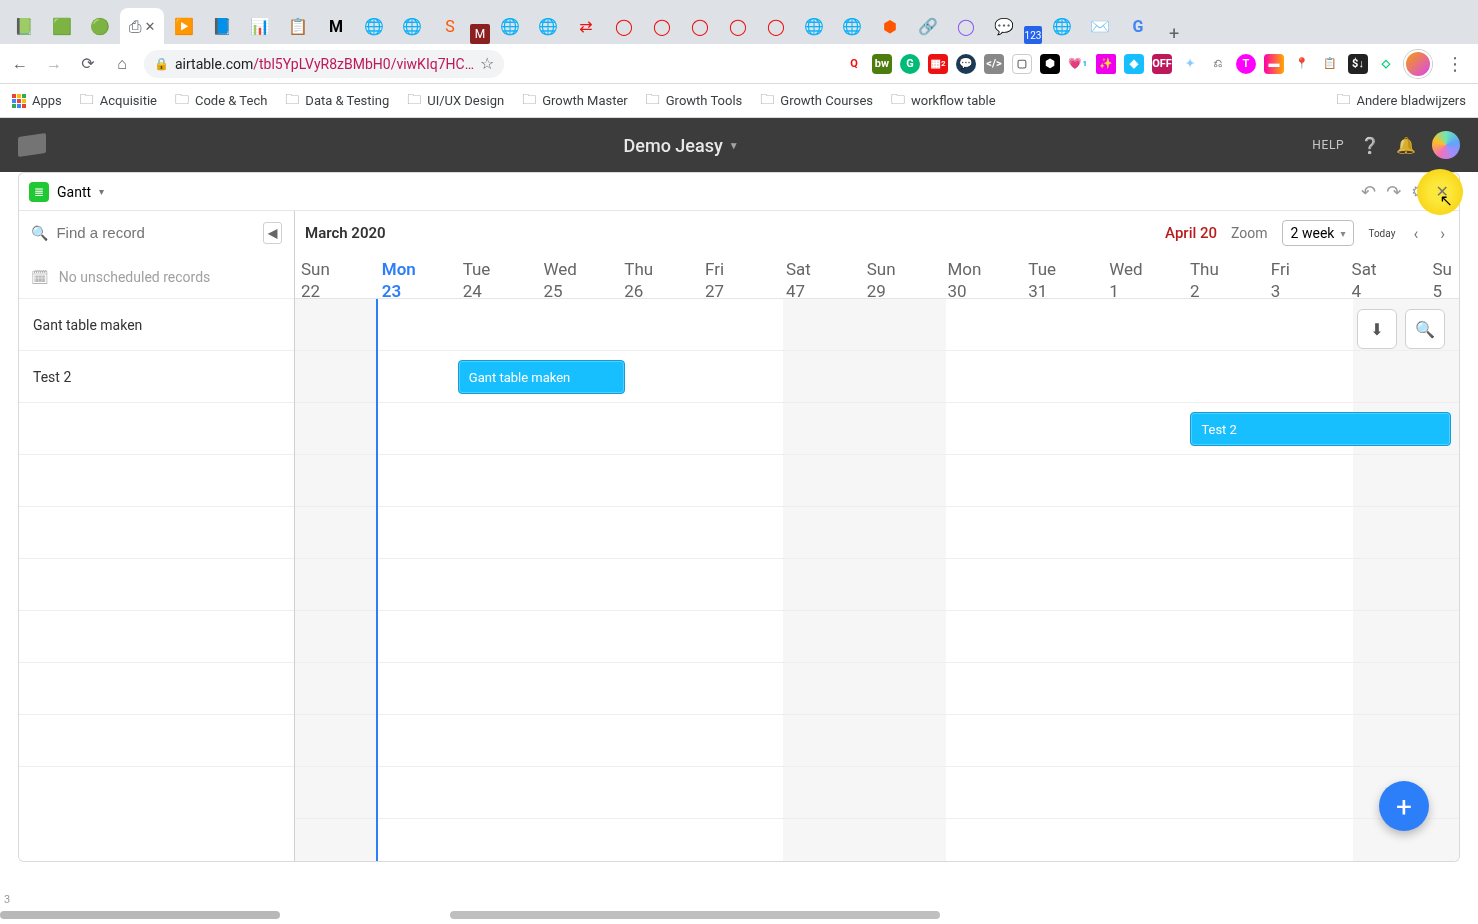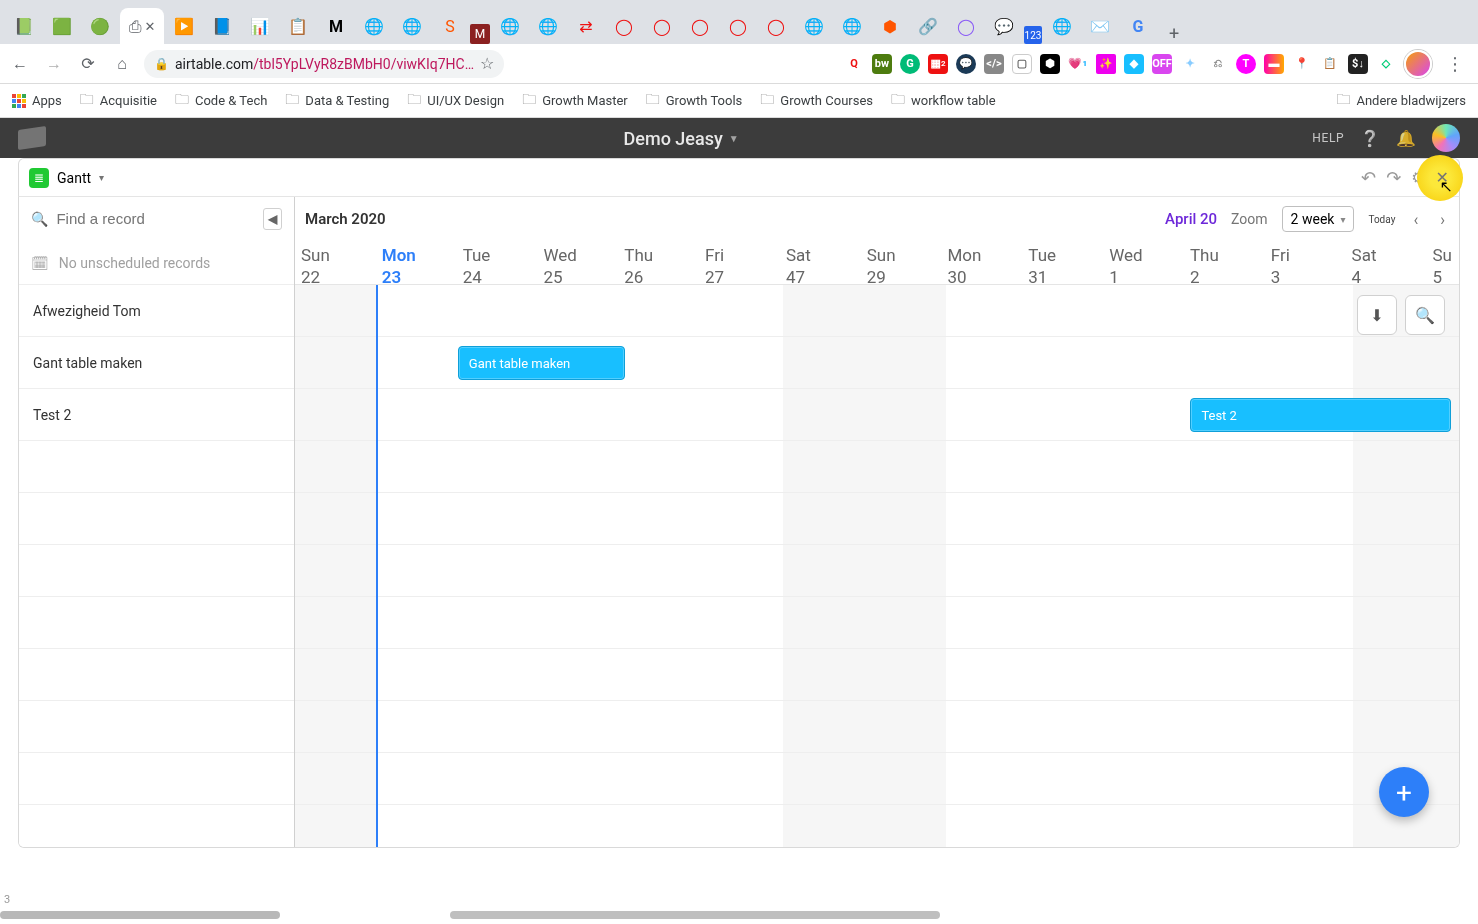--- a/index.html
+++ b/index.html
@@ -25,21 +25,21 @@
     .ext-icon { width:20px; height:20px; border-radius:4px; display:flex; align-items:center; justify-content:center; font-size:11px; color:#fff; font-weight:bold; cursor:pointer; }
     .avatar-small { width:28px; height:28px; border-radius:50%; background: linear-gradient(135deg,#f59e0b,#d946ef); border:2px solid #fff; box-shadow: 0 0 0 1px #ccc; }
     .kebab { font-size:18px; color:#5f6368; padding:0 6px; cursor:pointer; }
 
     .bookmarks-bar { height: 34px; background:#fff; display:flex; align-items:center; padding: 0 12px; gap: 18px; border-bottom: 1px solid #dbdbdb; font-size: 13px; color:#3c4043; }
     .bm-item { display:flex; align-items:center; gap:6px; cursor:pointer; }
     .bm-folder { color:#757575; font-size:14px; }
     .bm-spacer { flex:1; }
 
     
-    .app-header { height: 40px; background:#3c3c3c; display:flex; align-items:center; padding: 0 18px; color:#e8e8e8; }
+    .app-header { height: 54px; background:#3c3c3c; display:flex; align-items:center; padding: 0 18px; color:#e8e8e8; }
     .app-logo { width:28px; height:20px; background:#9a9a9a; transform: skewY(-8deg); border-radius:2px; margin-right:4px; opacity:.6; }
     .app-title-wrap { flex:1; text-align:center; display:flex; align-items:center; justify-content:center; gap:6px; font-size:18px; font-weight:500; cursor:pointer; }
     .app-right { display:flex; align-items:center; gap:16px; }
     .help-text { font-size:12px; letter-spacing: .05em; opacity:.8; }
     .hdr-icon { opacity:.8; font-size:16px; cursor:pointer; }
     .avatar-app { width:28px; height:28px; border-radius:50%; background: conic-gradient(#6ee7b7,#60a5fa,#a78bfa,#f472b6,#fbbf24,#6ee7b7); }
 
     
     .view-tabbar { margin: 0 18px 0 18px; background:#fff; border:1px solid #d9d9d9; border-radius: 6px 6px 0 0; border-bottom: none; display:flex; align-items:center; height:38px; padding: 0 10px; position:relative; }
     .view-pill { display:flex; align-items:center; gap:8px; font-size:14px; cursor:pointer; }
@@ -61,21 +61,21 @@
     .search-input { border:none; outline:none; font-size:15px; color:#999; flex:1; }
     .collapse-btn { width:22px; height:22px; border:1px solid #d0d0d0; border-radius:3px; display:flex; align-items:center; justify-content:center; color:#666; cursor:pointer; font-size:12px; font-weight:bold; }
     .unsched-row { height:44px; display:flex; align-items:center; padding:0 12px; gap:10px; color:#a0a0a0; font-size:14px; border-bottom:1px solid #eee; }
     .cal-mini-icon { font-size:14px; }
     .record-row { height:52px; display:flex; align-items:center; padding:0 14px; font-size:14px; color:#333; border-bottom:1px solid #eee; }
     .empty-row { height:52px; border-bottom:1px solid #eee; }
 
     .right-pane { flex:1; display:flex; flex-direction:column; position:relative; }
     .timeline-header { height:44px; display:flex; align-items:center; padding: 0 10px; gap:14px; }
     .month-label { font-size:15px; font-weight:600; color:#333; }
-    .month-label.secondary { color:#6d28d9; margin-left:auto; font-weight:500; }
+    .month-label.secondary { color:#b91c1c; margin-left:auto; font-weight:500; }
     .zoom-label { font-size:14px; color:#757575; }
     .zoom-select { border:1px solid #bfbfbf; border-radius:4px; padding:4px 8px; font-size:14px; display:flex; align-items:center; gap:6px; cursor:pointer; }
     .today-btn { font-size:10px; color:#444; cursor:pointer; }
     .nav-chev { color:#757575; cursor:pointer; padding:0 4px; }
 
     .days-header { height:44px; display:flex; border-bottom:1px solid #e5e5e5; }
     .day-col { flex:1; padding:4px 6px; font-size:17px; color:#666; }
     .day-col .dname { display:block; }
     .day-col .dnum { display:block; margin-top:2px; }
     .day-col.today .dname, .day-col.today .dnum { color:#2d7ff9; font-weight:600; }
@@ -162,21 +162,21 @@
     <div class="ext-icon" style="background:#4d7c0f">bw</div>
     <div class="ext-icon" style="background:#0b7;border-radius:50%">G</div>
     <div class="ext-icon" style="background:#e11">▦<span style="font-size:8px">2</span></div>
     <div class="ext-icon" style="background:#1b3a57;border-radius:50%">💬</div>
     <div class="ext-icon" style="background:#888">&lt;/&gt;</div>
     <div class="ext-icon" style="background:#fff;border:1px solid #ccc;color:#666">▢</div>
     <div class="ext-icon" style="background:#000">⬢</div>
     <div class="ext-icon" style="background:#fff;color:#f0f">💗<span style="color:#0af;font-size:8px">1</span></div>
     <div class="ext-icon" style="background:#e0e;border-radius:2px">✨</div>
     <div class="ext-icon" style="background:#18bfff">◆</div>
-    <div class="ext-icon" style="background:#d946ef">OFF</div>
+    <div class="ext-icon" style="background:#be185d">OFF</div>
     <div class="ext-icon" style="background:#fff;color:#8cf">✦</div>
     <div class="ext-icon" style="background:#fff;color:#888">⎌</div>
     <div class="ext-icon" style="background:#f0f;border-radius:50%">T</div>
     <div class="ext-icon" style="background:linear-gradient(90deg,#f0a,#fa0)">▬</div>
     <div class="ext-icon" style="background:#fff;color:#fa0">📍</div>
     <div class="ext-icon" style="background:#fff;color:#888">📋</div>
     <div class="ext-icon" style="background:#222">$↓</div>
     <div class="ext-icon" style="background:#fff;color:#0c7">◇</div>
     <div class="avatar-small"></div>
     <div class="kebab">⋮</div>
@@ -272,21 +272,20 @@
   <div class="left-pane">
     <div class="search-row">
       <span class="search-icon">🔍</span>
       <input class="search-input" placeholder="Find a record" style="">
       <div class="collapse-btn">◀</div>
     </div>
     <div class="unsched-row">
       <span class="cal-mini-icon">🗓</span>
       <span>No unscheduled records</span>
     </div>
-    <div class="record-row">Afwezigheid Tom</div>
     <div class="record-row">Gant table maken</div>
     <div class="record-row">Test 2</div>
     <div class="empty-row"></div>
     <div class="empty-row"></div>
     <div class="empty-row"></div>
     <div class="empty-row"></div>
     <div class="empty-row"></div>
     <div class="empty-row"></div>
     <div class="empty-row"></div>
   </div>

